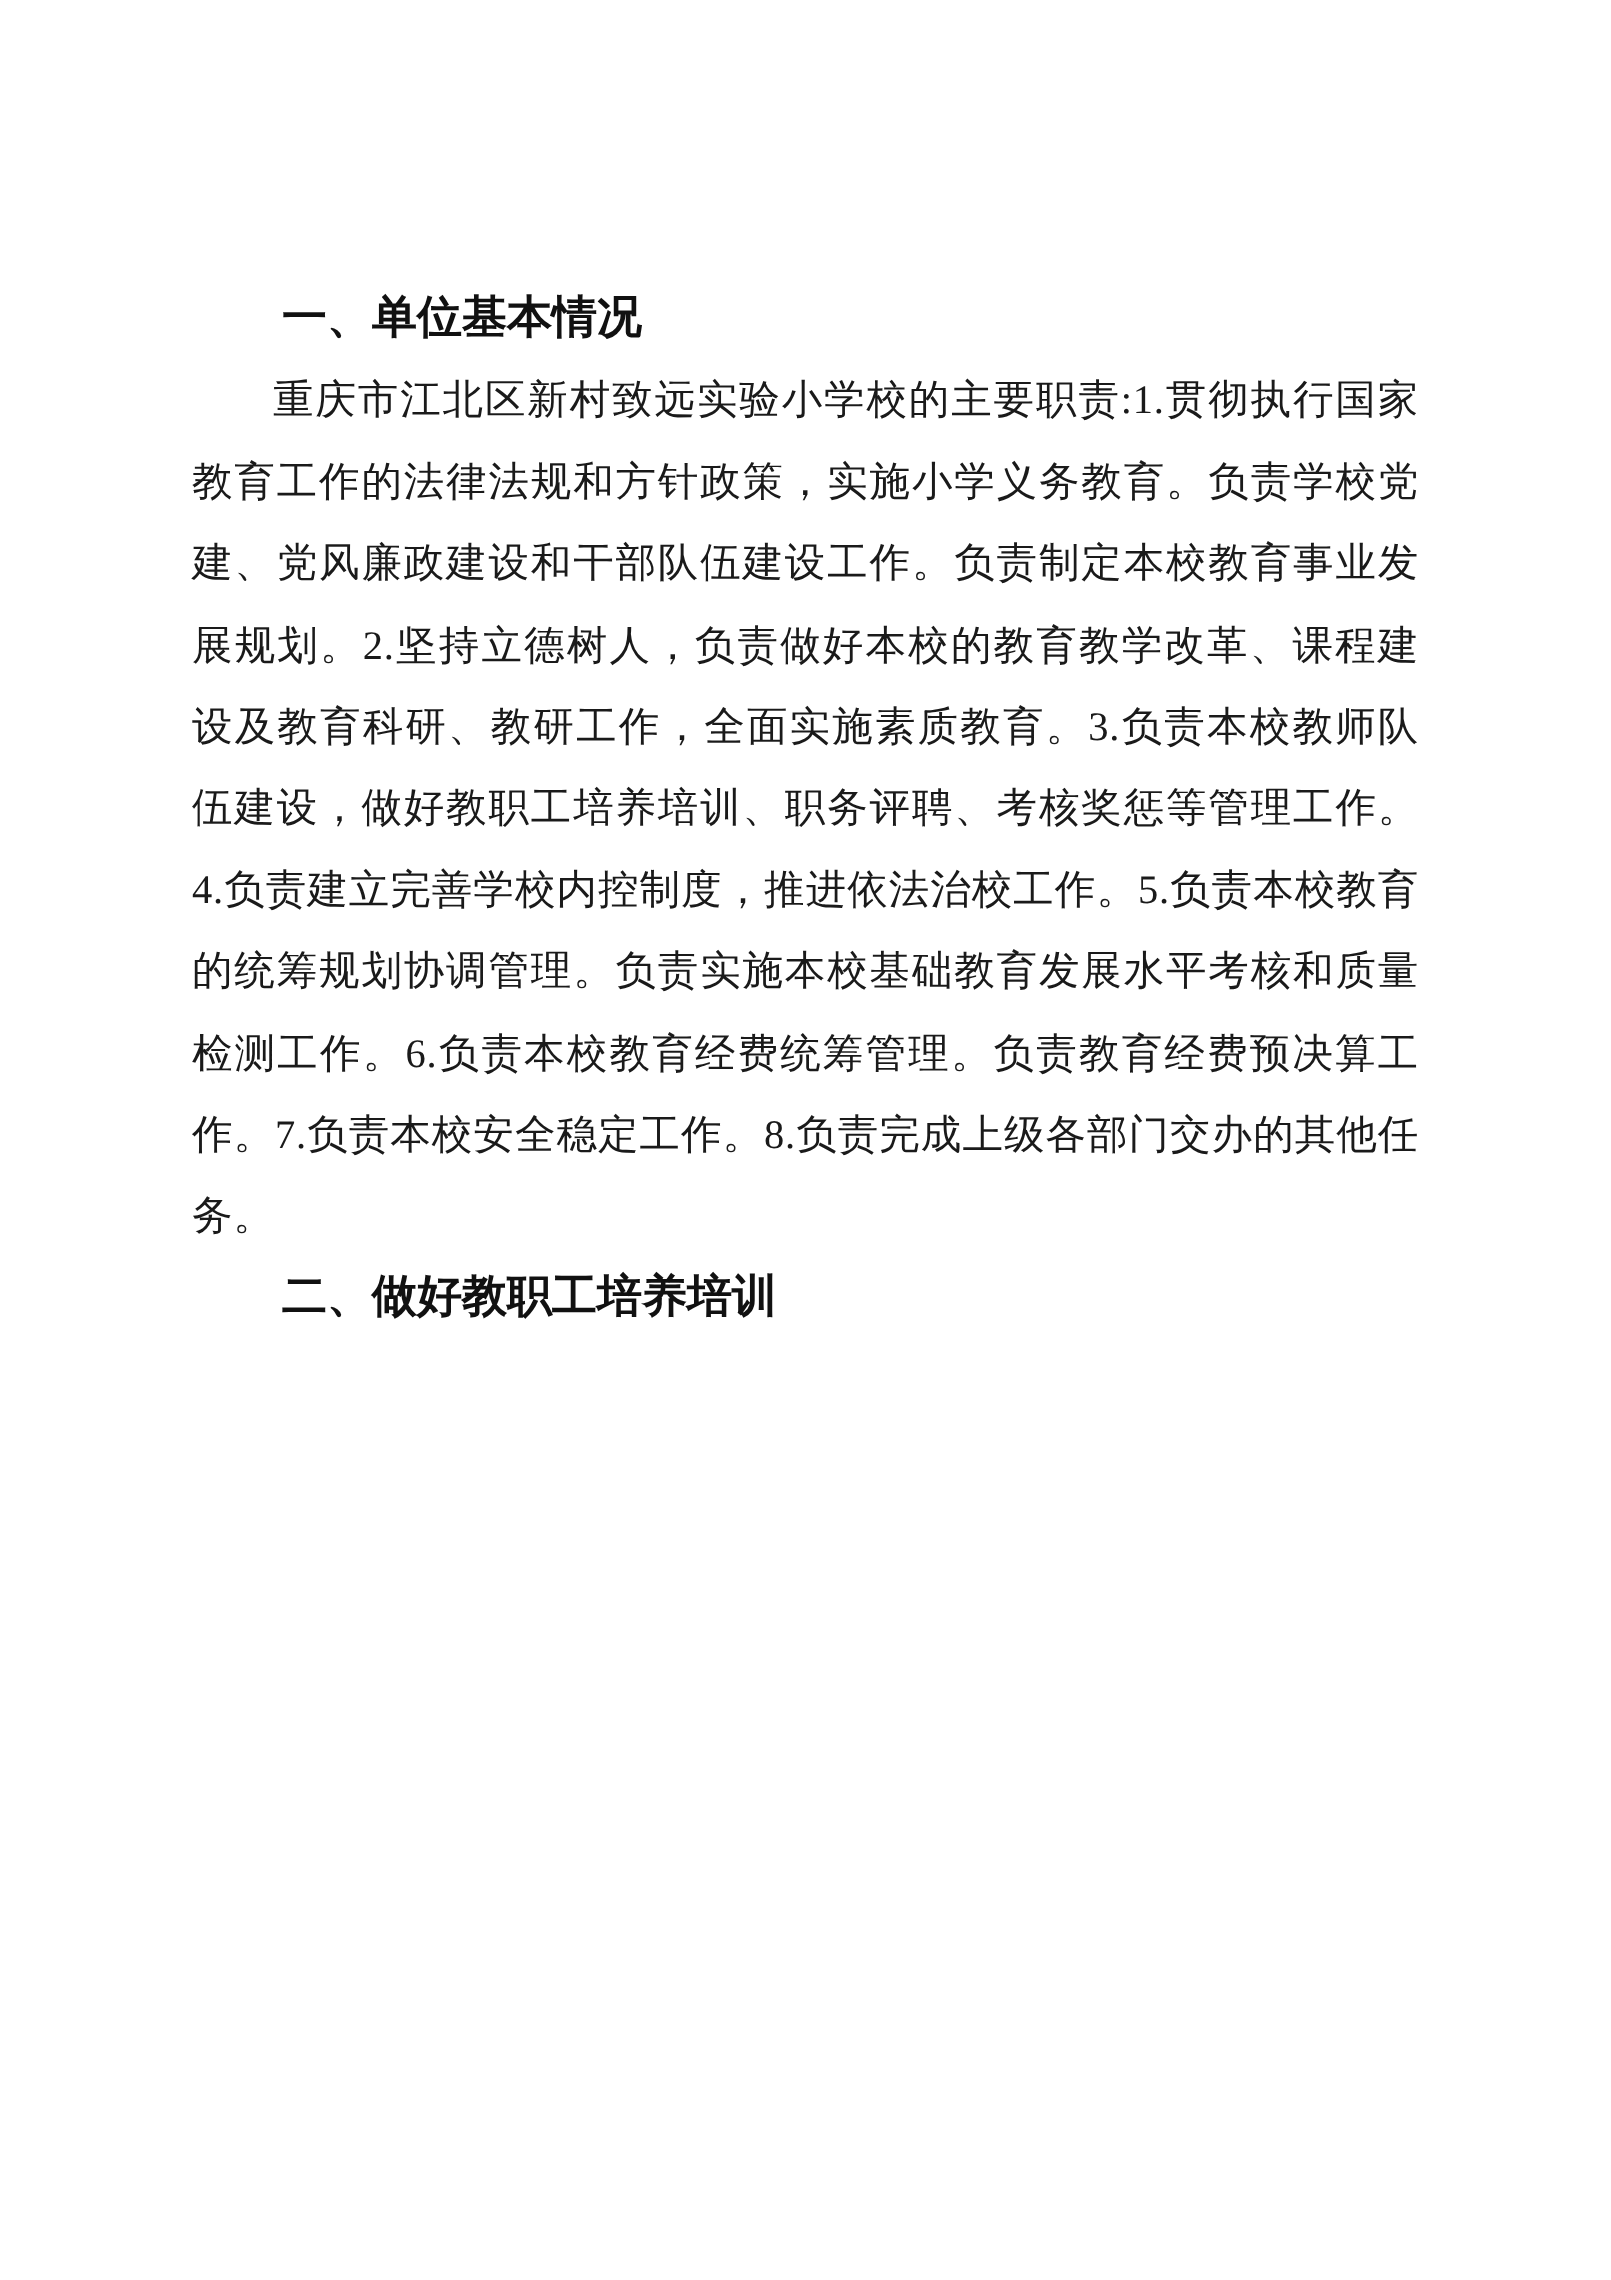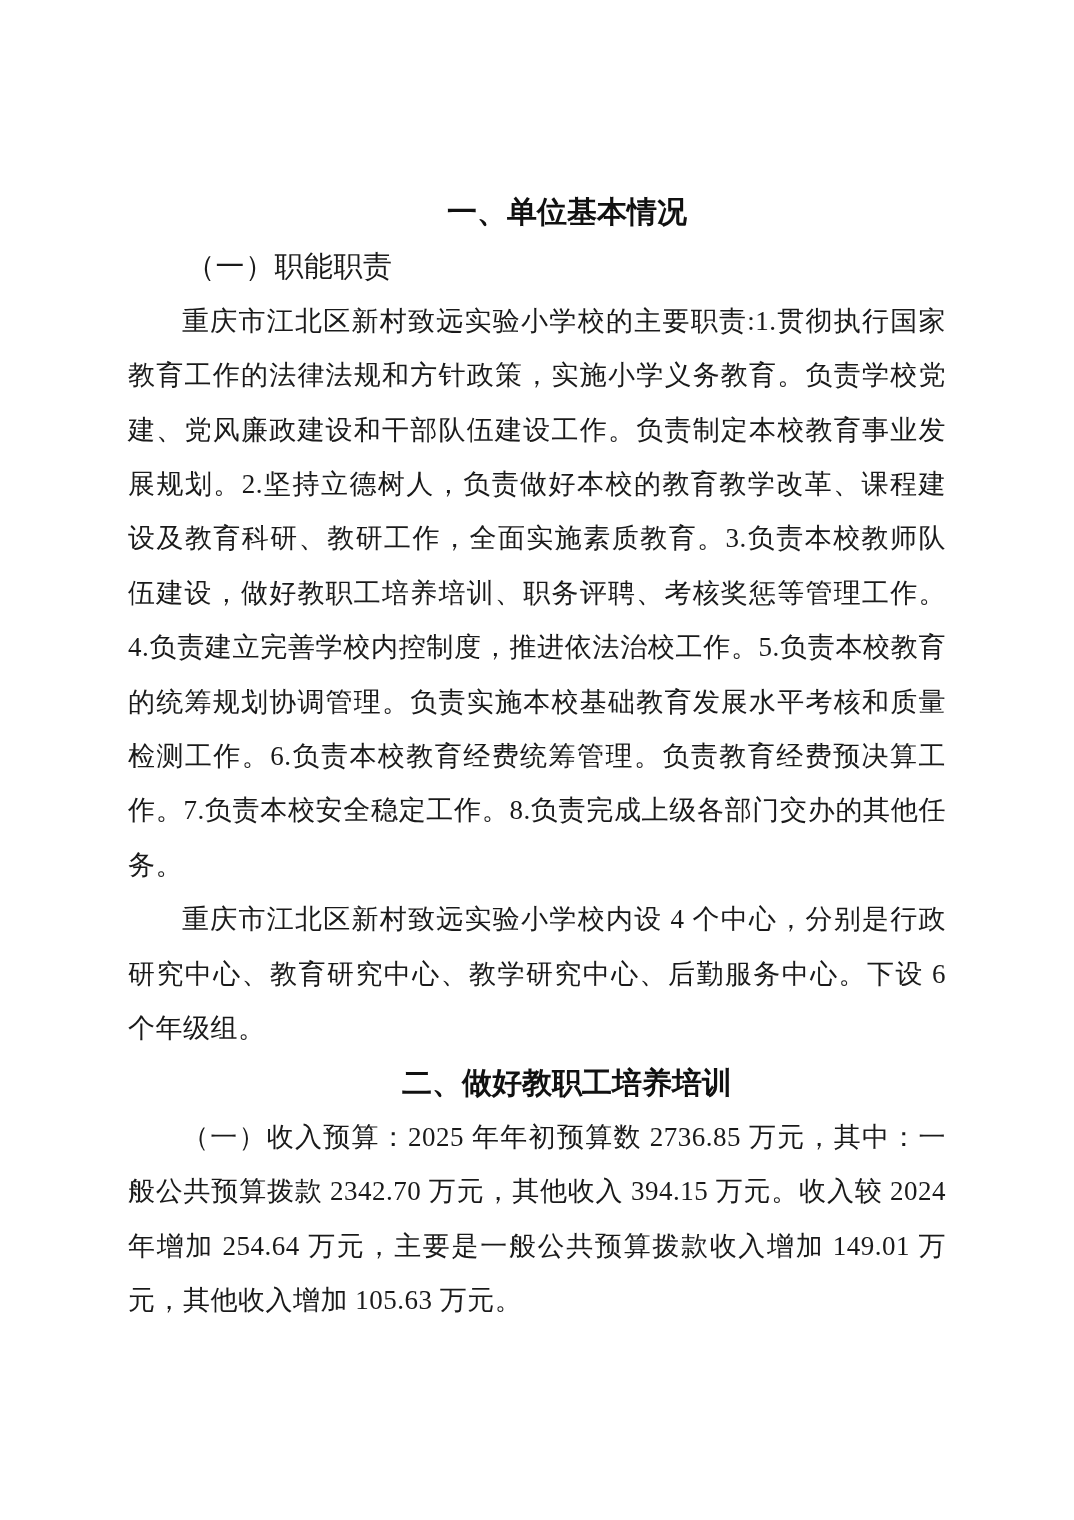--- a/index.html
+++ b/index.html
@@ -26,21 +26,20 @@
 
   
   .heading-l1 {
     font-family: "Liberation Sans", "DejaVu Sans", sans-serif;
     font-weight: 700;
     font-size: 30px;
     line-height: 54.4px;
     text-indent: 2em;
     color: #111111;
     white-space: nowrap;
-    text-align: center;
   }
 
   
   .heading-l2 {
     font-size: 29px;
     line-height: 54.4px;
     text-indent: 2em;
     font-weight: 400;
     letter-spacing: 0.5px;
     white-space: nowrap;
@@ -56,24 +55,21 @@
     letter-spacing: 0.5px;
   }
 </style>
 </head>
 <body>
 
 <div class="page-content">
 
   <div class="heading-l1">一、单位基本情况</div>
 
-  <div class="heading-l2">（一）职能职责</div>
 
   <p class="para">重庆市江北区新村致远实验小学校的主要职责:1.贯彻执行国家教育工作的法律法规和方针政策，实施小学义务教育。负责学校党建、党风廉政建设和干部队伍建设工作。负责制定本校教育事业发展规划。2.坚持立德树人，负责做好本校的教育教学改革、课程建设及教育科研、教研工作，全面实施素质教育。3.负责本校教师队伍建设，做好教职工培养培训、职务评聘、考核奖惩等管理工作。4.负责建立完善学校内控制度，推进依法治校工作。5.负责本校教育的统筹规划协调管理。负责实施本校基础教育发展水平考核和质量检测工作。6.负责本校教育经费统筹管理。负责教育经费预决算工作。7.负责本校安全稳定工作。8.负责完成上级各部门交办的其他任务。</p>
 
 
-  <p class="para">重庆市江北区新村致远实验小学校内设 4 个中心，分别是行政研究中心、教育研究中心、教学研究中心、后勤服务中心。下设 6 个年级组。</p>
 
   <div class="heading-l1">二、做好教职工培养培训</div>
 
-  <p class="para">（一）收入预算：2025 年年初预算数 2736.85 万元，其中：一般公共预算拨款 2342.70 万元，其他收入 394.15 万元。收入较 2024 年增加 254.64 万元，主要是一般公共预算拨款收入增加 149.01 万元，其他收入增加 105.63 万元。</p>
 
 </div>
 
 </body></html>

